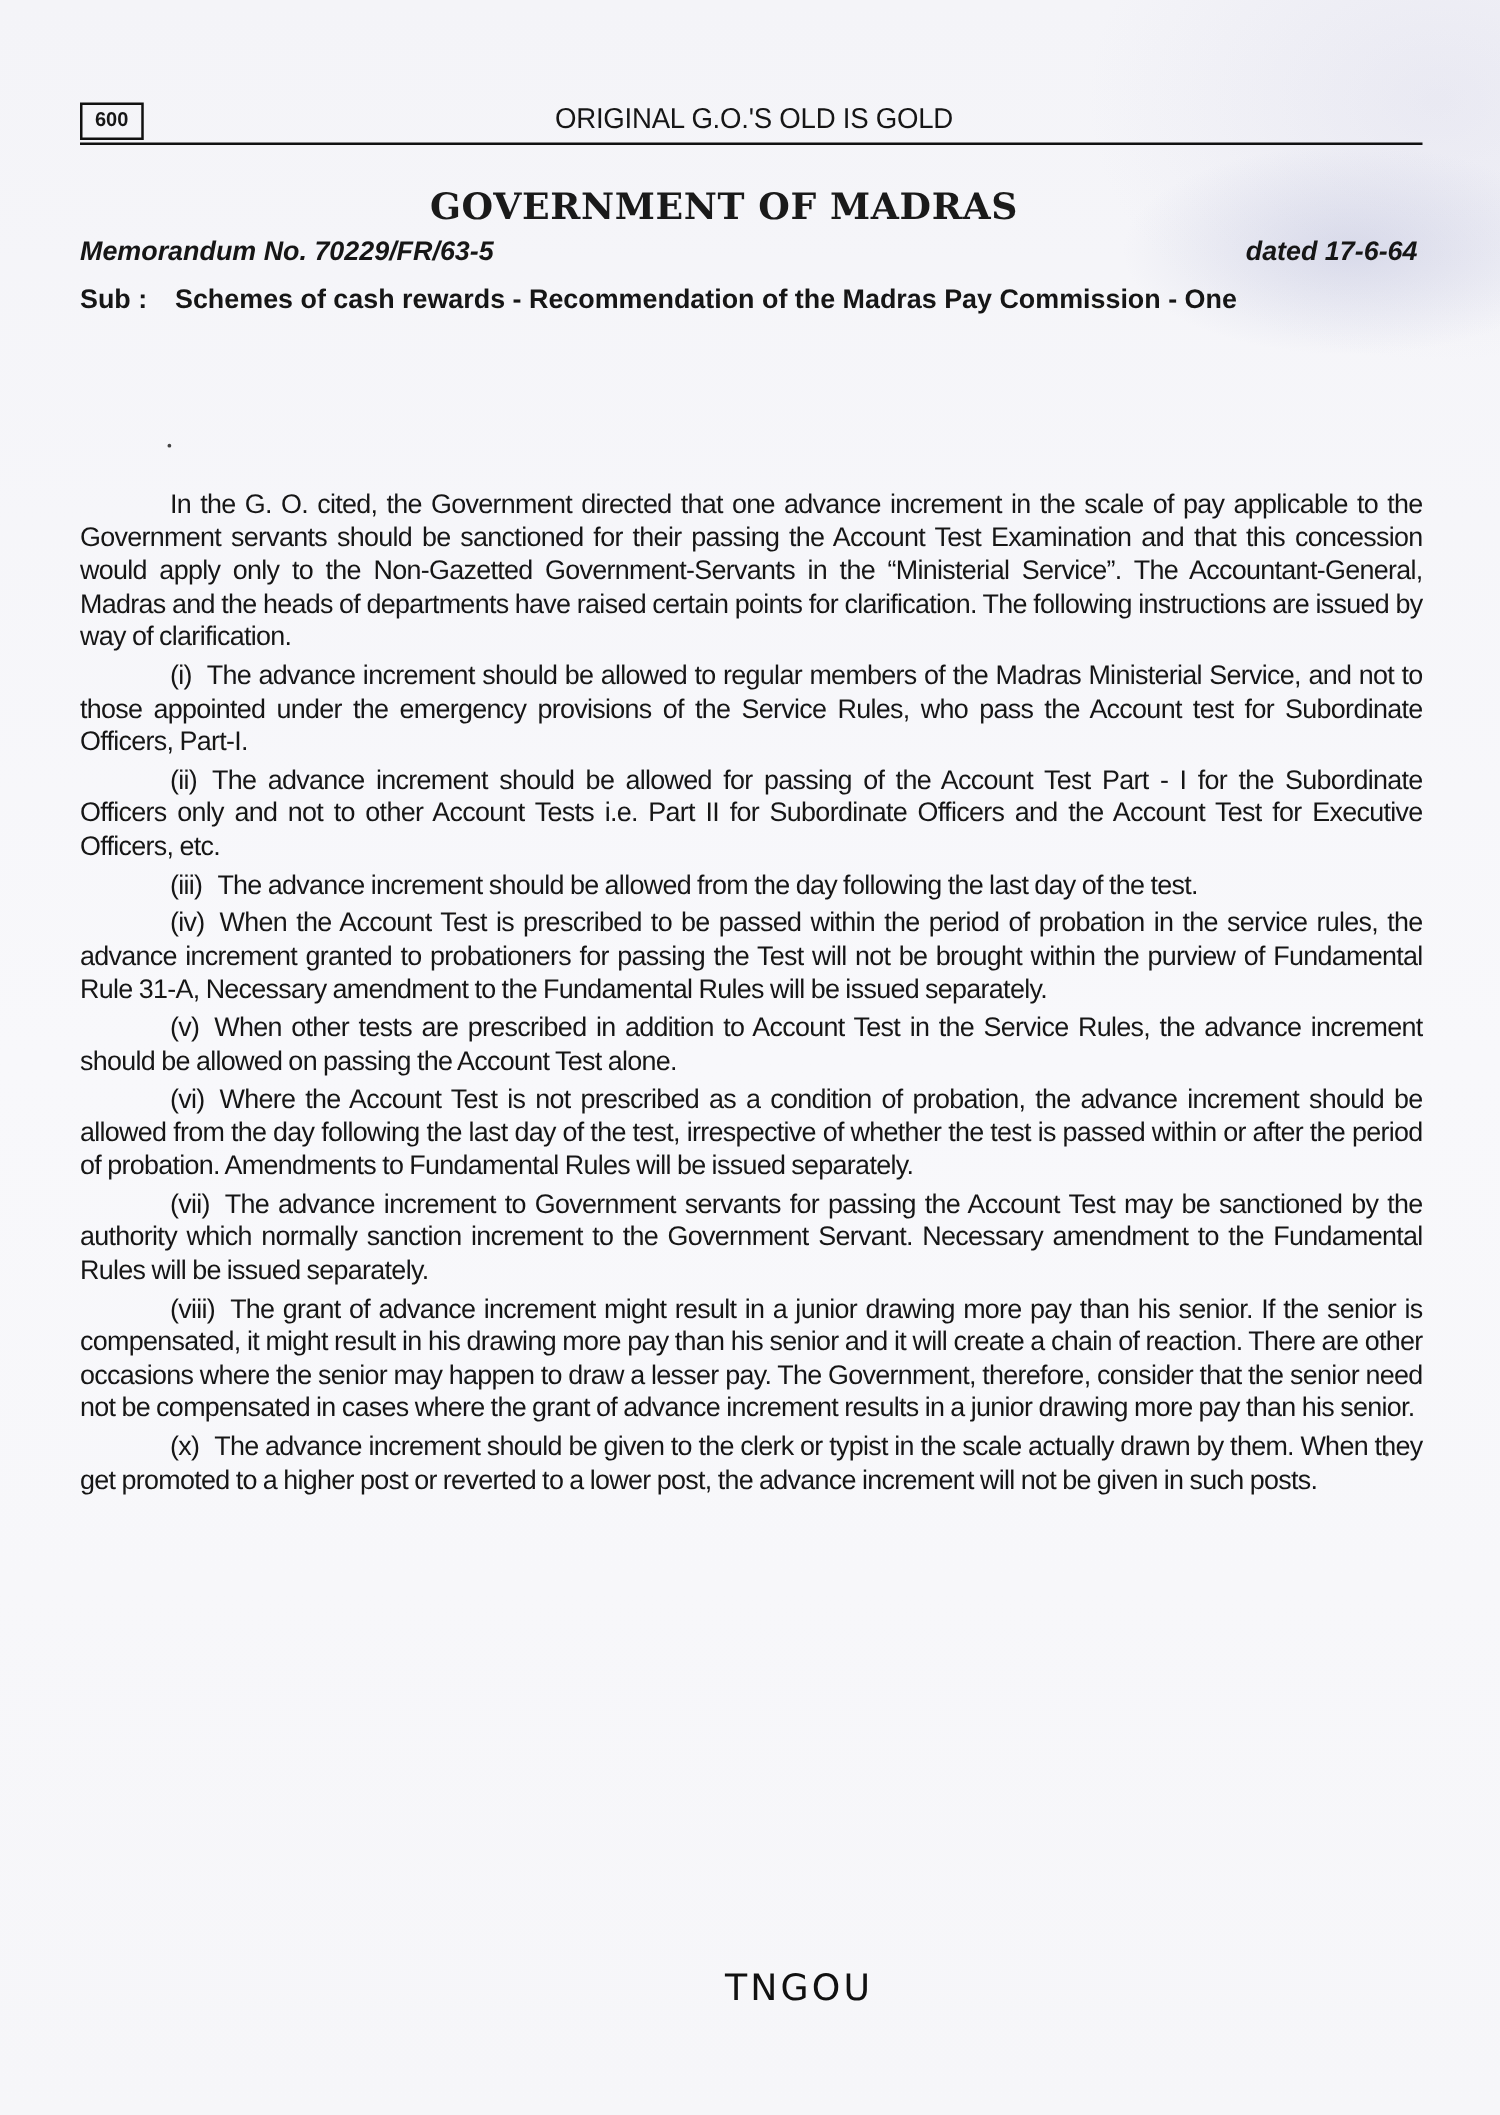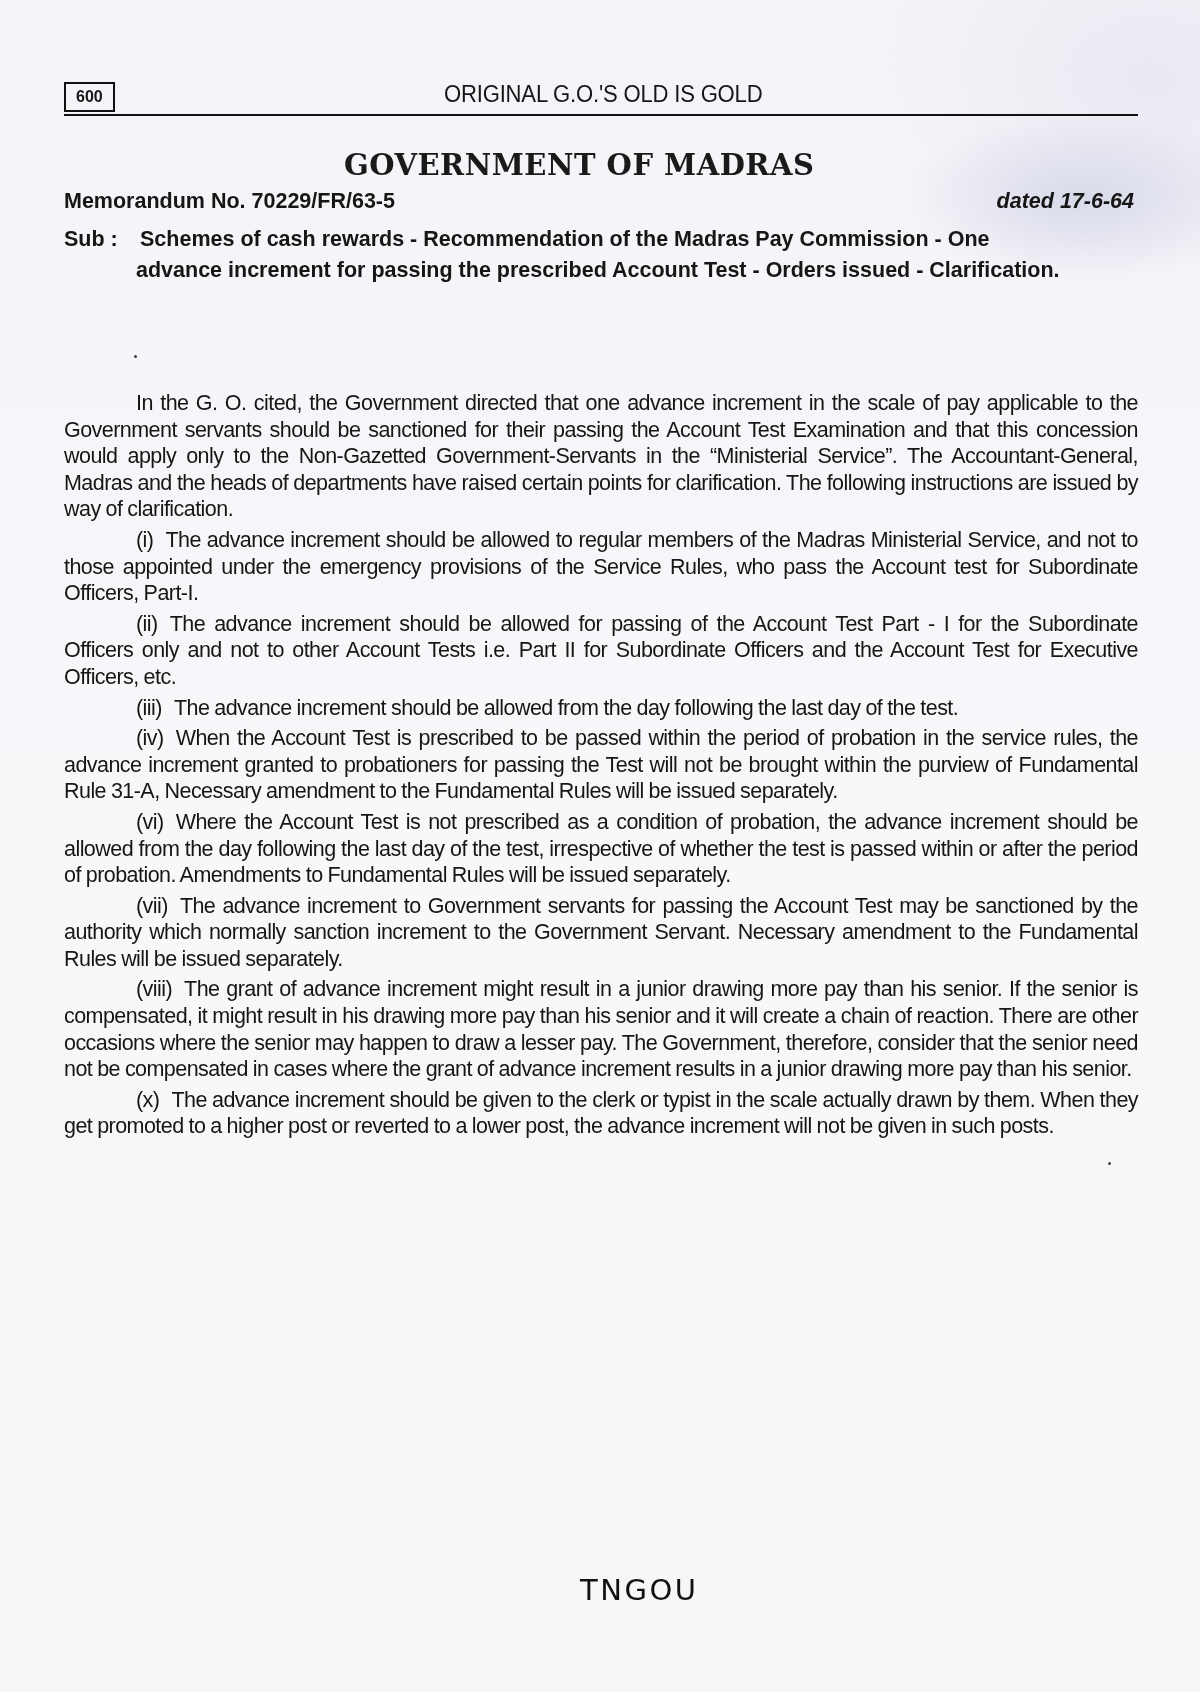--- a/index.html
+++ b/index.html
@@ -79,21 +79,21 @@
     }
     .memo-row {
       position: absolute;
       top: 188px;
       left: 0;
       width: 1074px;
       font-weight: bold;
       font-size: 21.5px;
       line-height: 26px;
     }
-    .memo-no { position: absolute; left: 0; }
+    .memo-no { position: absolute; left: 0; font-style: italic; }
     .memo-date { position: absolute; right: 4px; font-style: italic; }
     .subject {
       position: absolute;
       top: 224px;
       left: 0;
       width: 1074px;
       font-weight: bold;
       font-size: 21.5px;
       line-height: 31px;
     }
@@ -170,33 +170,33 @@
   <div class="gov-title">GOVERNMENT OF MADRAS</div>
 
   <div class="memo-row">
     <span class="memo-no">Memorandum No. 70229/FR/63-5</span>
     <span class="memo-date">dated 17-6-64</span>
   </div>
 
   <div class="subject">
     <span class="sub-label">Sub :</span>
     <span class="sub-first">Schemes of cash rewards - Recommendation of the Madras Pay Commission - One</span>
-    <span class="sub-text">advance increment for passing the prescribed Account Test - Orders issued - Clarification.</span>
   </div>
 
   <div class="refs">
   </div>
 
   <div class="body">
     <p class="intro">In the G. O. cited, the Government directed that one advance increment in the scale of pay applicable to the Government servants should be sanctioned for their passing the Account Test Examination and that this concession would apply only to the Non-Gazetted Government-Servants in the “Ministerial Service”. The Accountant-General, Madras and the heads of departments have raised certain points for clarification. The following instructions are issued by way of clarification.</p>
     <div id="clauses">
         <p><span class="roman">(i)</span><span>The advance increment should be allowed to regular members of the Madras Ministerial Service, and not to those appointed under the emergency provisions of the Service Rules, who pass the Account test for Subordinate Officers, Part-I.</span></p>
         <p><span class="roman">(ii)</span><span>The advance increment should be allowed for passing of the Account Test Part - I for the Subordinate Officers only and not to other Account Tests i.e. Part II for Subordinate Officers and the Account Test for Executive Officers, etc.</span></p>
         <p><span class="roman">(iii)</span><span>The advance increment should be allowed from the day following the last day of the test.</span></p>
         <p><span class="roman">(iv)</span><span>When the Account Test is prescribed to be passed within the period of probation in the service rules, the advance increment granted to probationers for passing the Test will not be brought within the purview of Fundamental Rule 31-A, Necessary amendment to the Fundamental Rules will be issued separately.</span></p>
+        <p><span class="roman">(v)</span><span>When other tests are prescribed in addition to Account Test in the Service Rules, the advance increment should be allowed on passing the Account Test alone.</span></p>
         <p><span class="roman">(vi)</span><span>Where the Account Test is not prescribed as a condition of probation, the advance increment should be allowed from the day following the last day of the test, irrespective of whether the test is passed within or after the period of probation. Amendments to Fundamental Rules will be issued separately.</span></p>
         <p><span class="roman">(vii)</span><span>The advance increment to Government servants for passing the Account Test may be sanctioned by the authority which normally sanction increment to the Government Servant. Necessary amendment to the Fundamental Rules will be issued separately.</span></p>
         <p><span class="roman">(viii)</span><span>The grant of advance increment might result in a junior drawing more pay than his senior. If the senior is compensated, it might result in his drawing more pay than his senior and it will create a chain of reaction. There are other occasions where the senior may happen to draw a lesser pay. The Government, therefore, consider that the senior need not be compensated in cases where the grant of advance increment results in a junior drawing more pay than his senior.</span></p>
         <p><span class="roman">(x)</span><span>The advance increment should be given to the clerk or typist in the scale actually drawn by them. When they get promoted to a higher post or reverted to a lower post, the advance increment will not be given in such posts.</span></p>
       </div>
   </div>
 
   <div class="footer-mark">TNGOU</div>
 </div>
 

